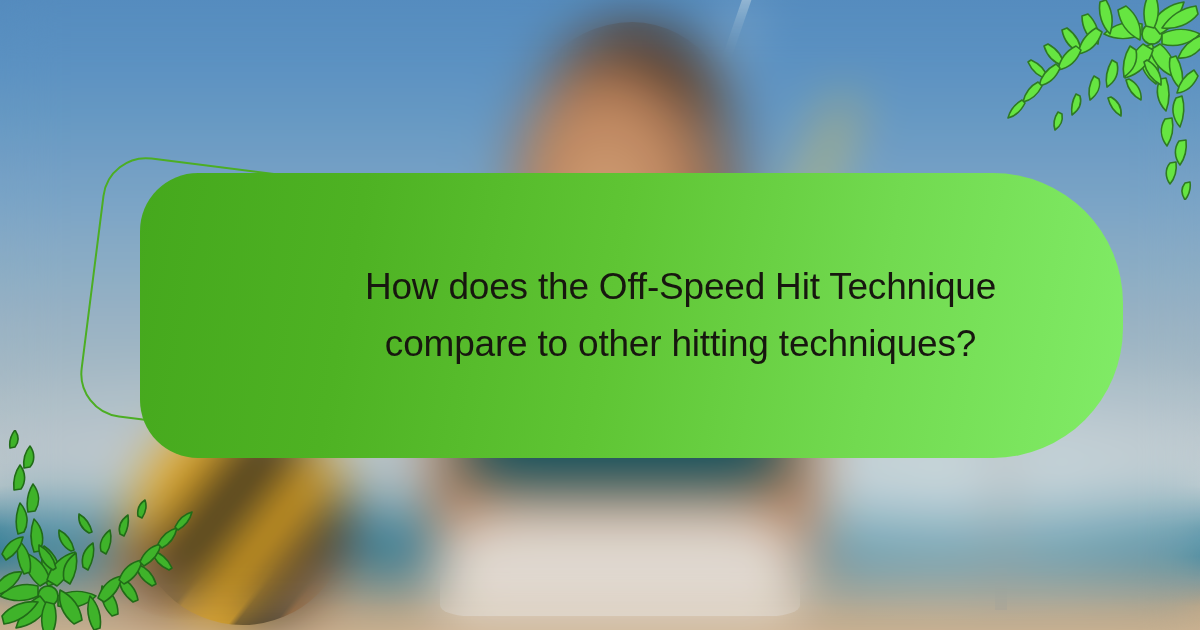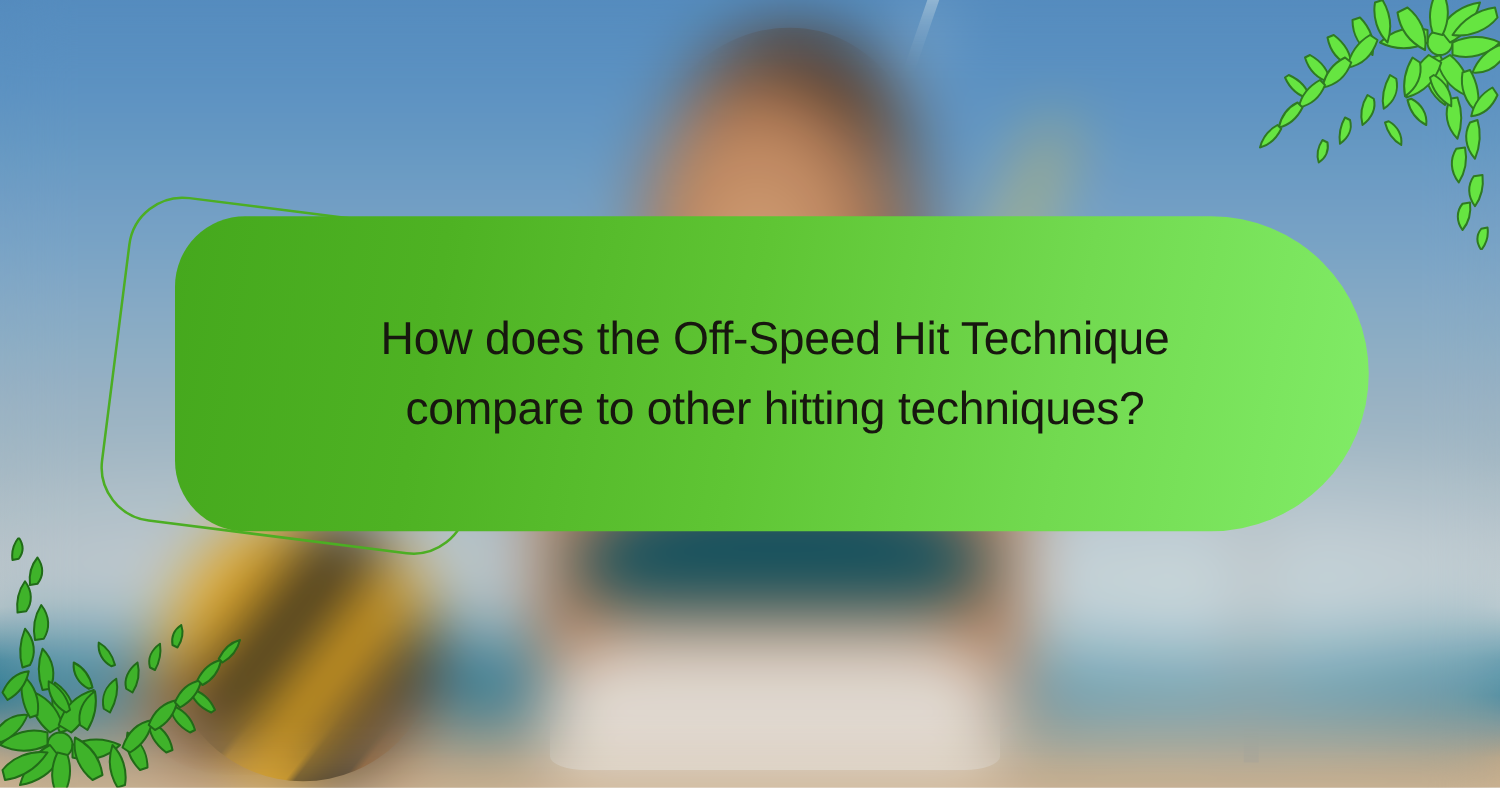--- a/index.html
+++ b/index.html
@@ -169,27 +169,28 @@
     border-radius: 44px;
     background: transparent;
     transform: rotate(7.2deg);
     transform-origin: 0 0;
   }
   .card-filled {
     position: absolute;
     left: 140px;
     top: 173px;
     width: 955px;
-    height: 252px;
+    height: 285px;
     border-radius: 58px 130px 130px 58px;
     background: linear-gradient(100deg, #45a81d 0%, #4eb223 22%, #5fc534 48%, #72da50 74%, #81ec67 100%);
     display: flex;
     flex-direction: column;
-    align-items: flex-start;
+    align-items: center;
     justify-content: center;
+    padding-left: 28px;
   }
   .card-text {
     color: #17170f;
     font-size: 37px;
     line-height: 1.52;
     letter-spacing: -0.2px;
     text-align: center;
     max-width: 740px;
     padding: 0 40px 0 110px;
     font-weight: 400;

